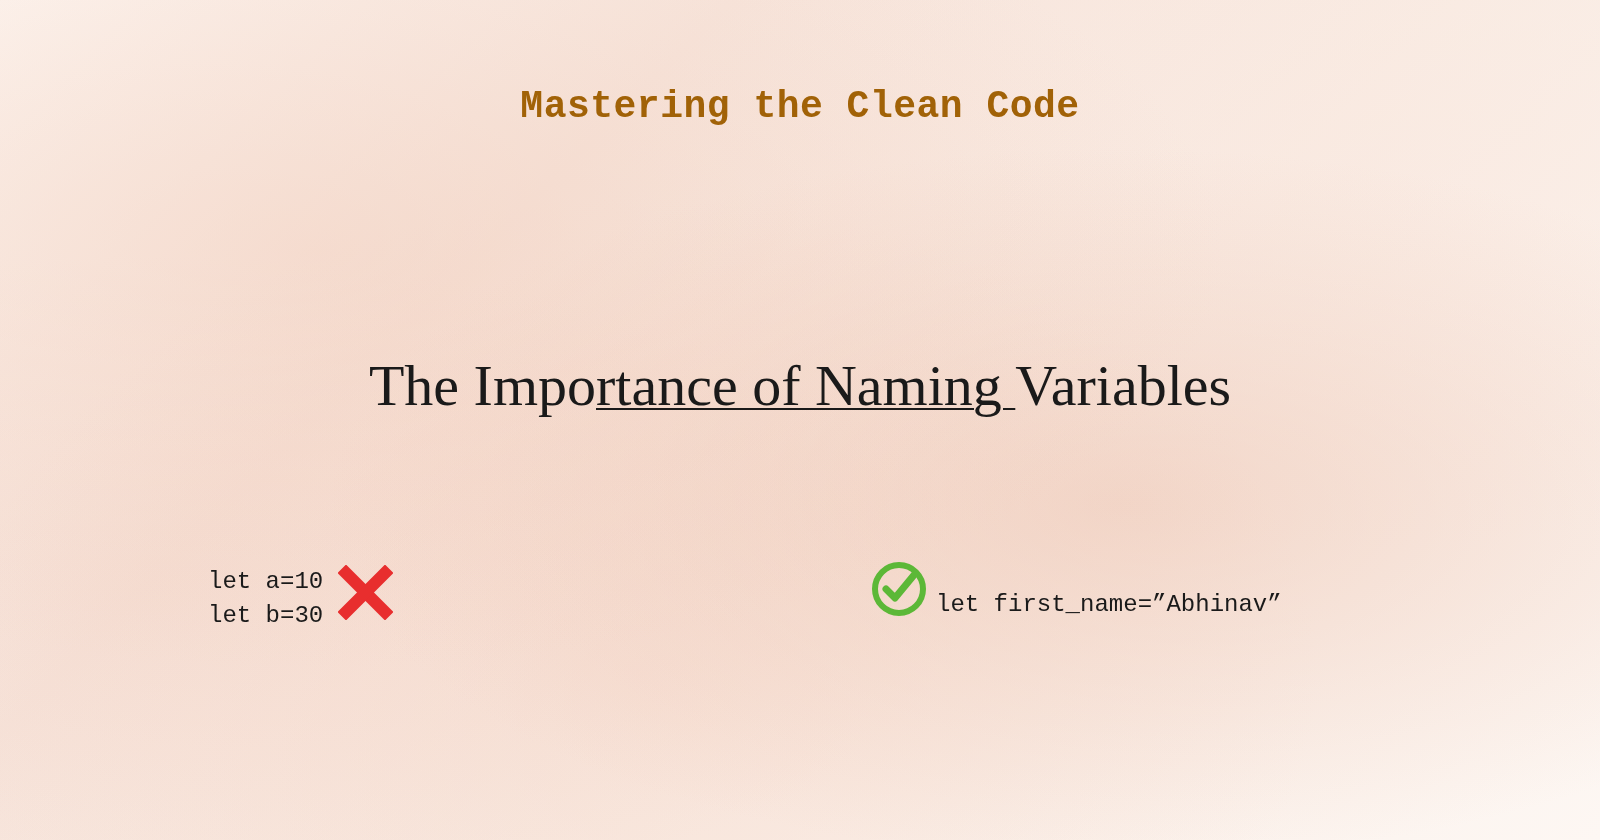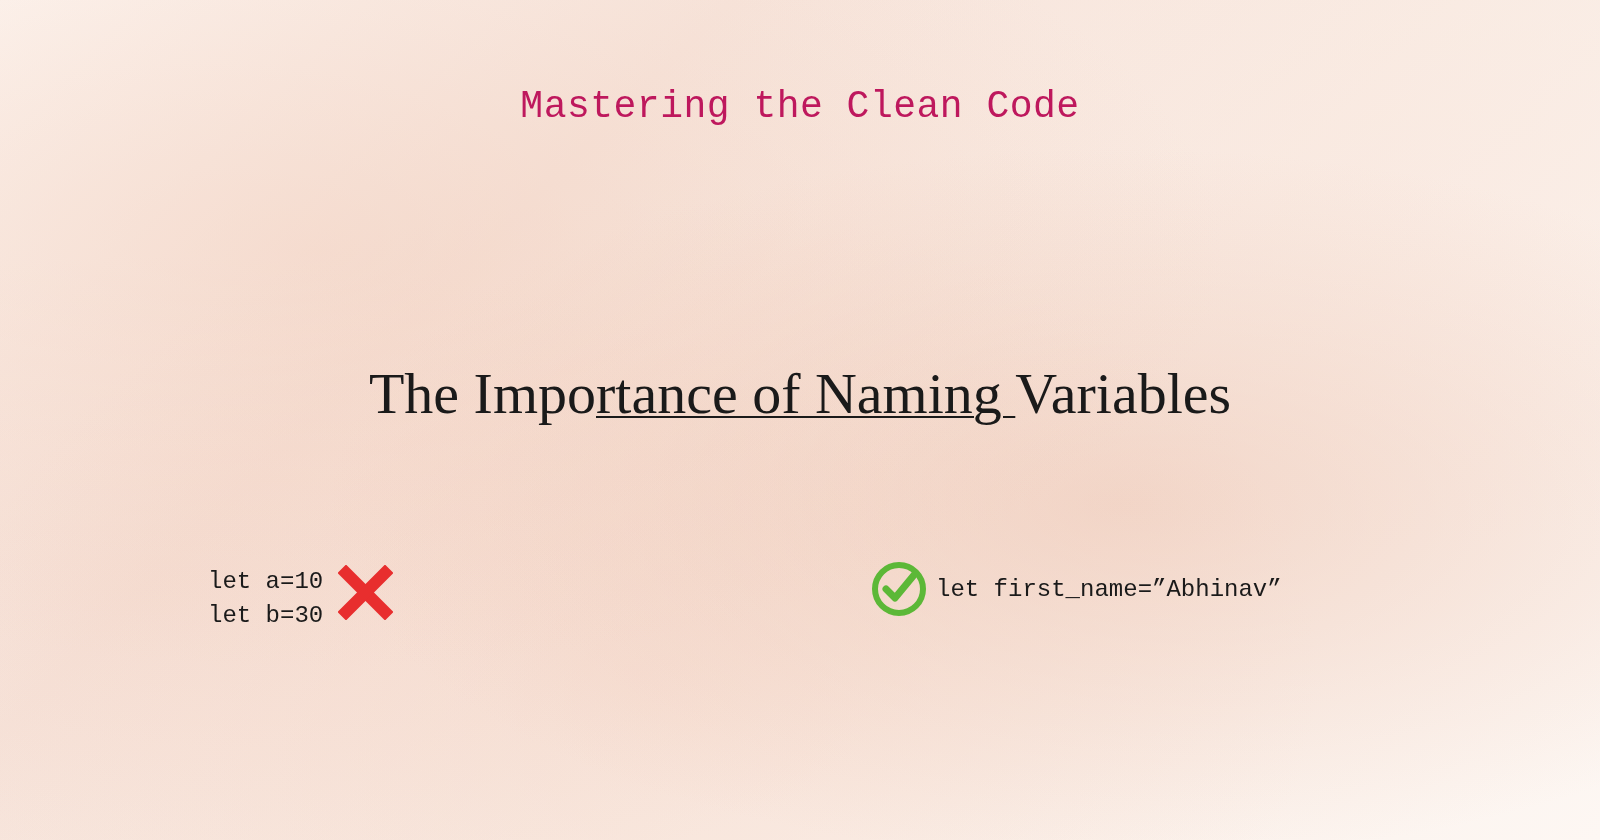--- a/index.html
+++ b/index.html
@@ -23,29 +23,29 @@
       font-family: Georgia, 'Times New Roman', serif;
     }
     
     .header-title {
       position: absolute;
       top: 85px;
       left: 50%;
       transform: translateX(-50%);
       font-family: 'Courier New', Courier, monospace;
       font-size: 38px;
-      font-weight: normal;
-      color: #be185d;
+      font-weight: bold;
+      color: #a16207;
       letter-spacing: 0.5px;
       white-space: nowrap;
     }
     
     .main-title {
       position: absolute;
-      top: 360px;
+      top: 352px;
       left: 50%;
       transform: translateX(-50%);
       font-family: Georgia, 'Times New Roman', serif;
       font-size: 58px;
       color: #1a1a1a;
       white-space: nowrap;
     }
     
     .underline {
       text-decoration: underline;
@@ -71,21 +71,21 @@
     
     .cross-icon {
       flex-shrink: 0;
     }
     
     .good-example {
       position: absolute;
       top: 560px;
       left: 870px;
       display: flex;
-      align-items: center;
+      align-items: flex-end;
       gap: 8px;
     }
     
     .check-icon {
       flex-shrink: 0;
     }
     
     .good-code {
       font-family: 'Courier New', Courier, monospace;
       font-size: 24px;

